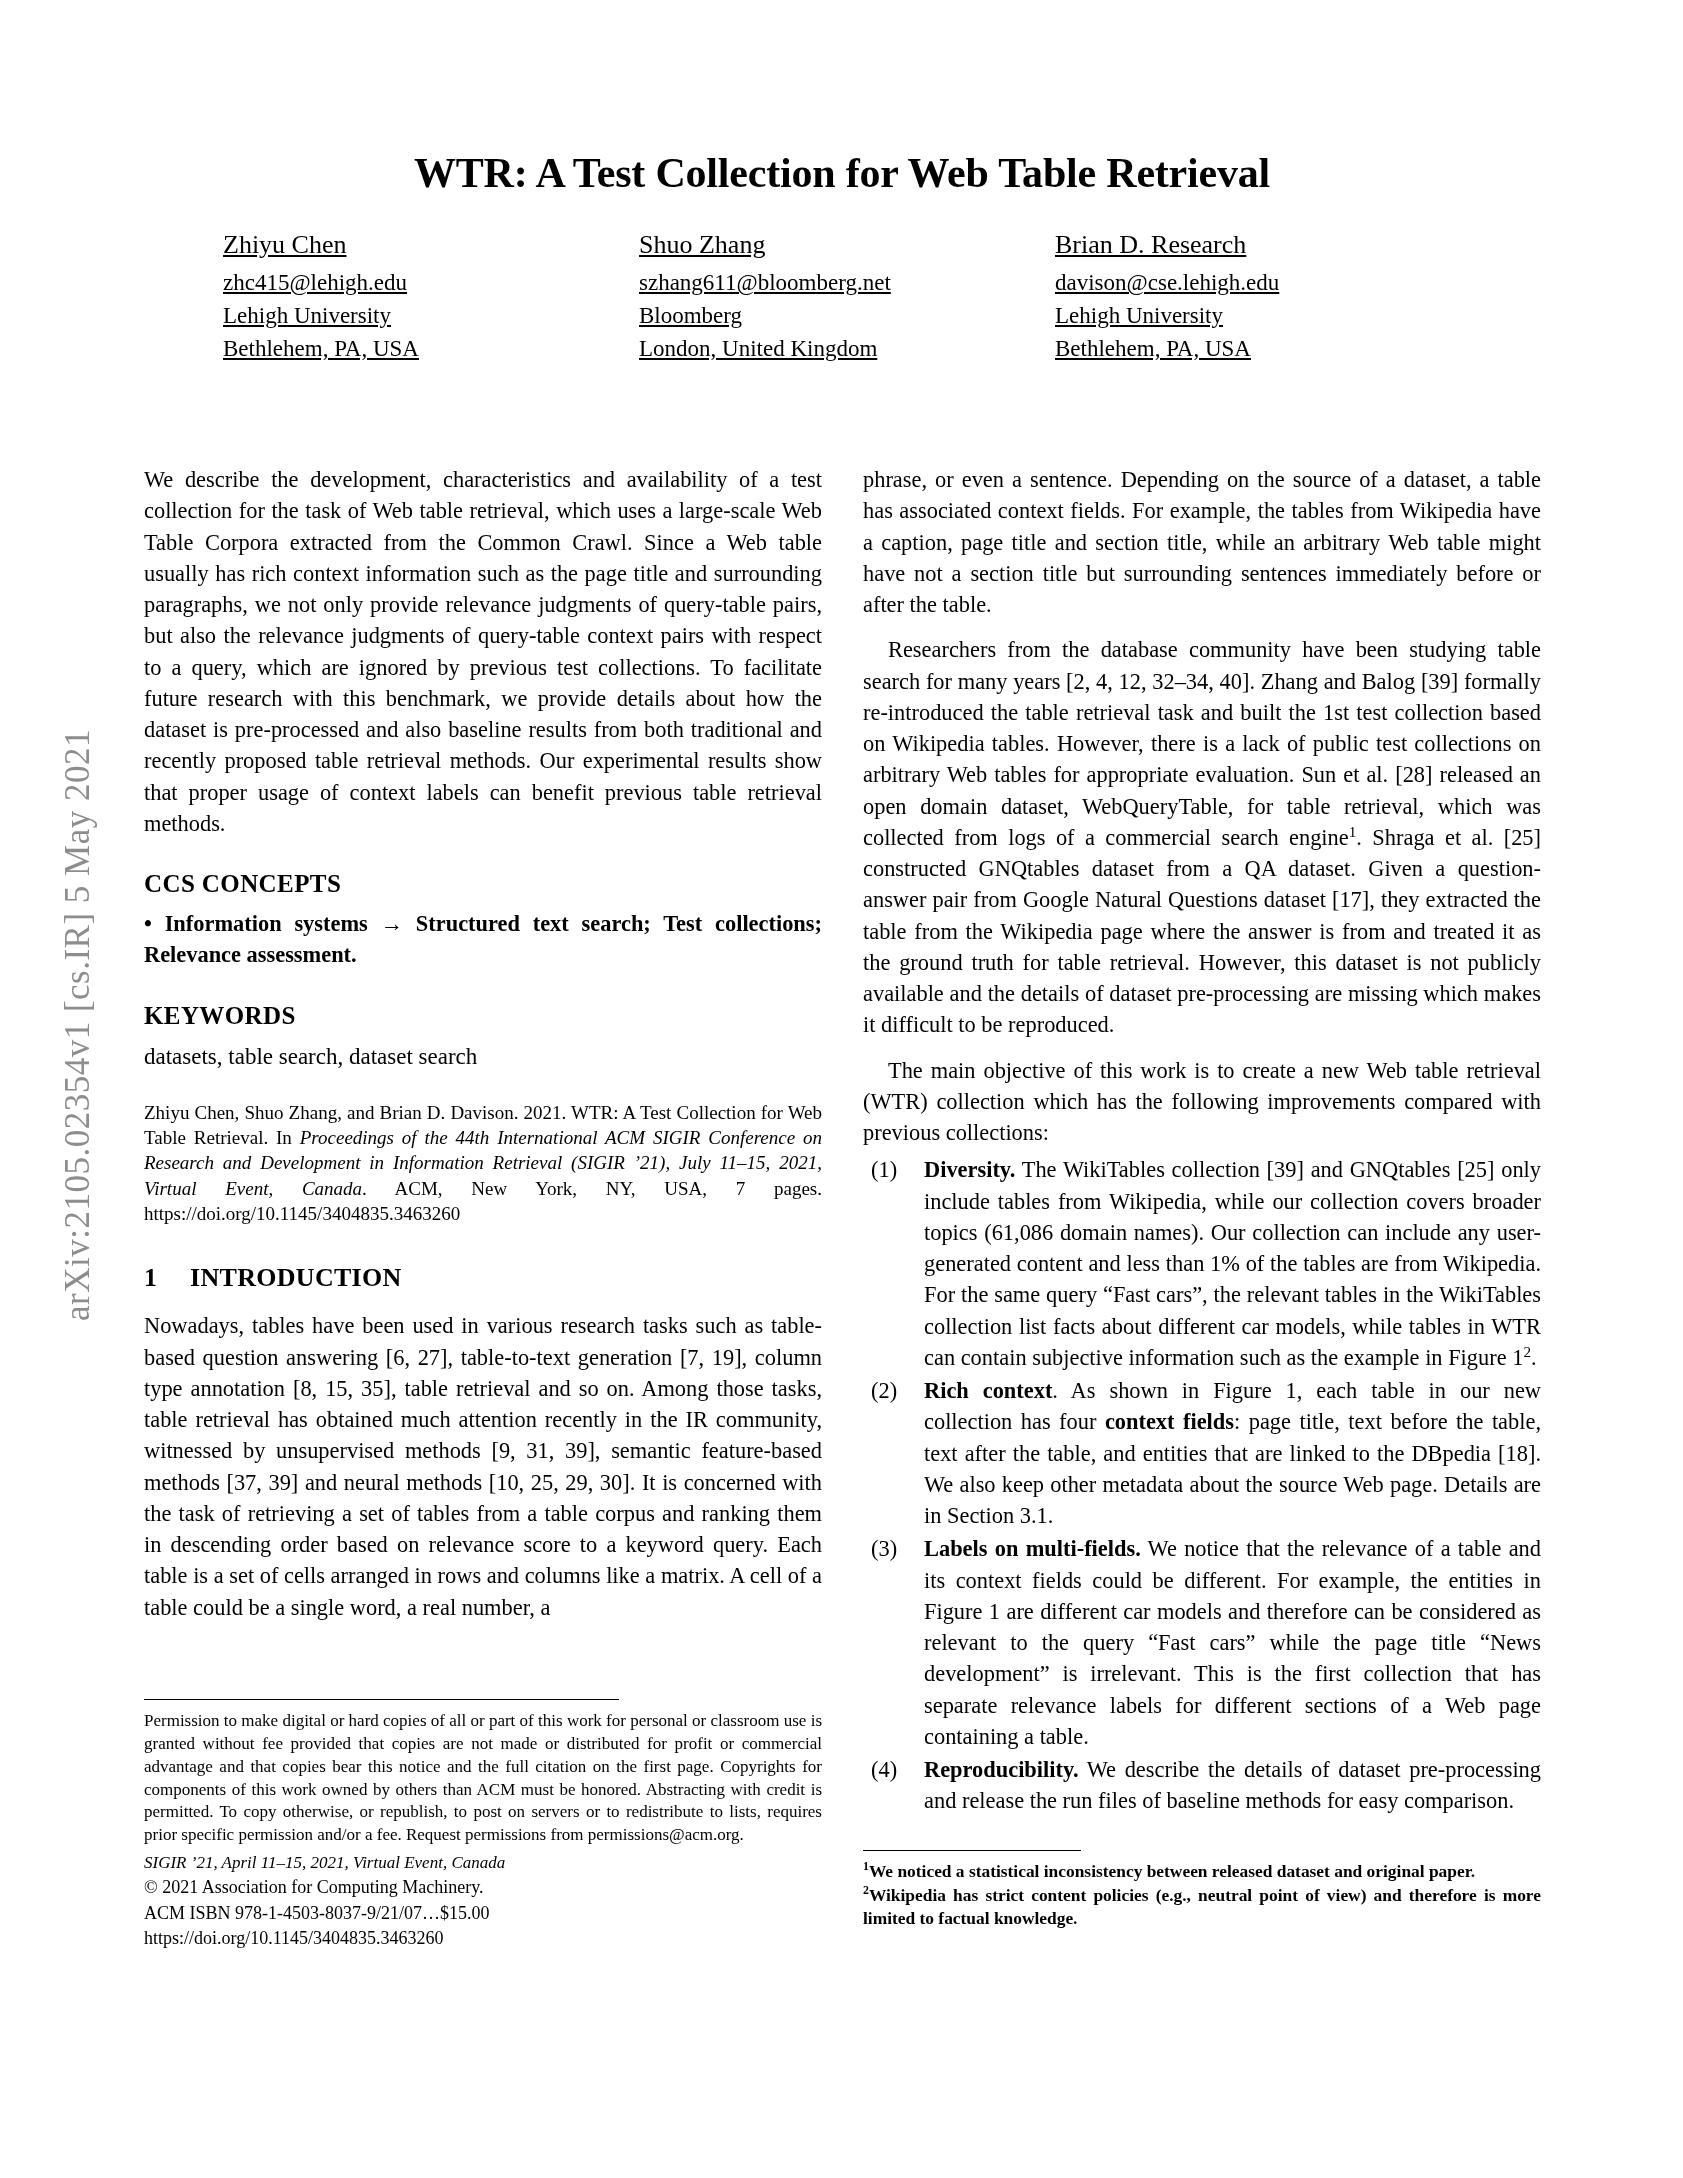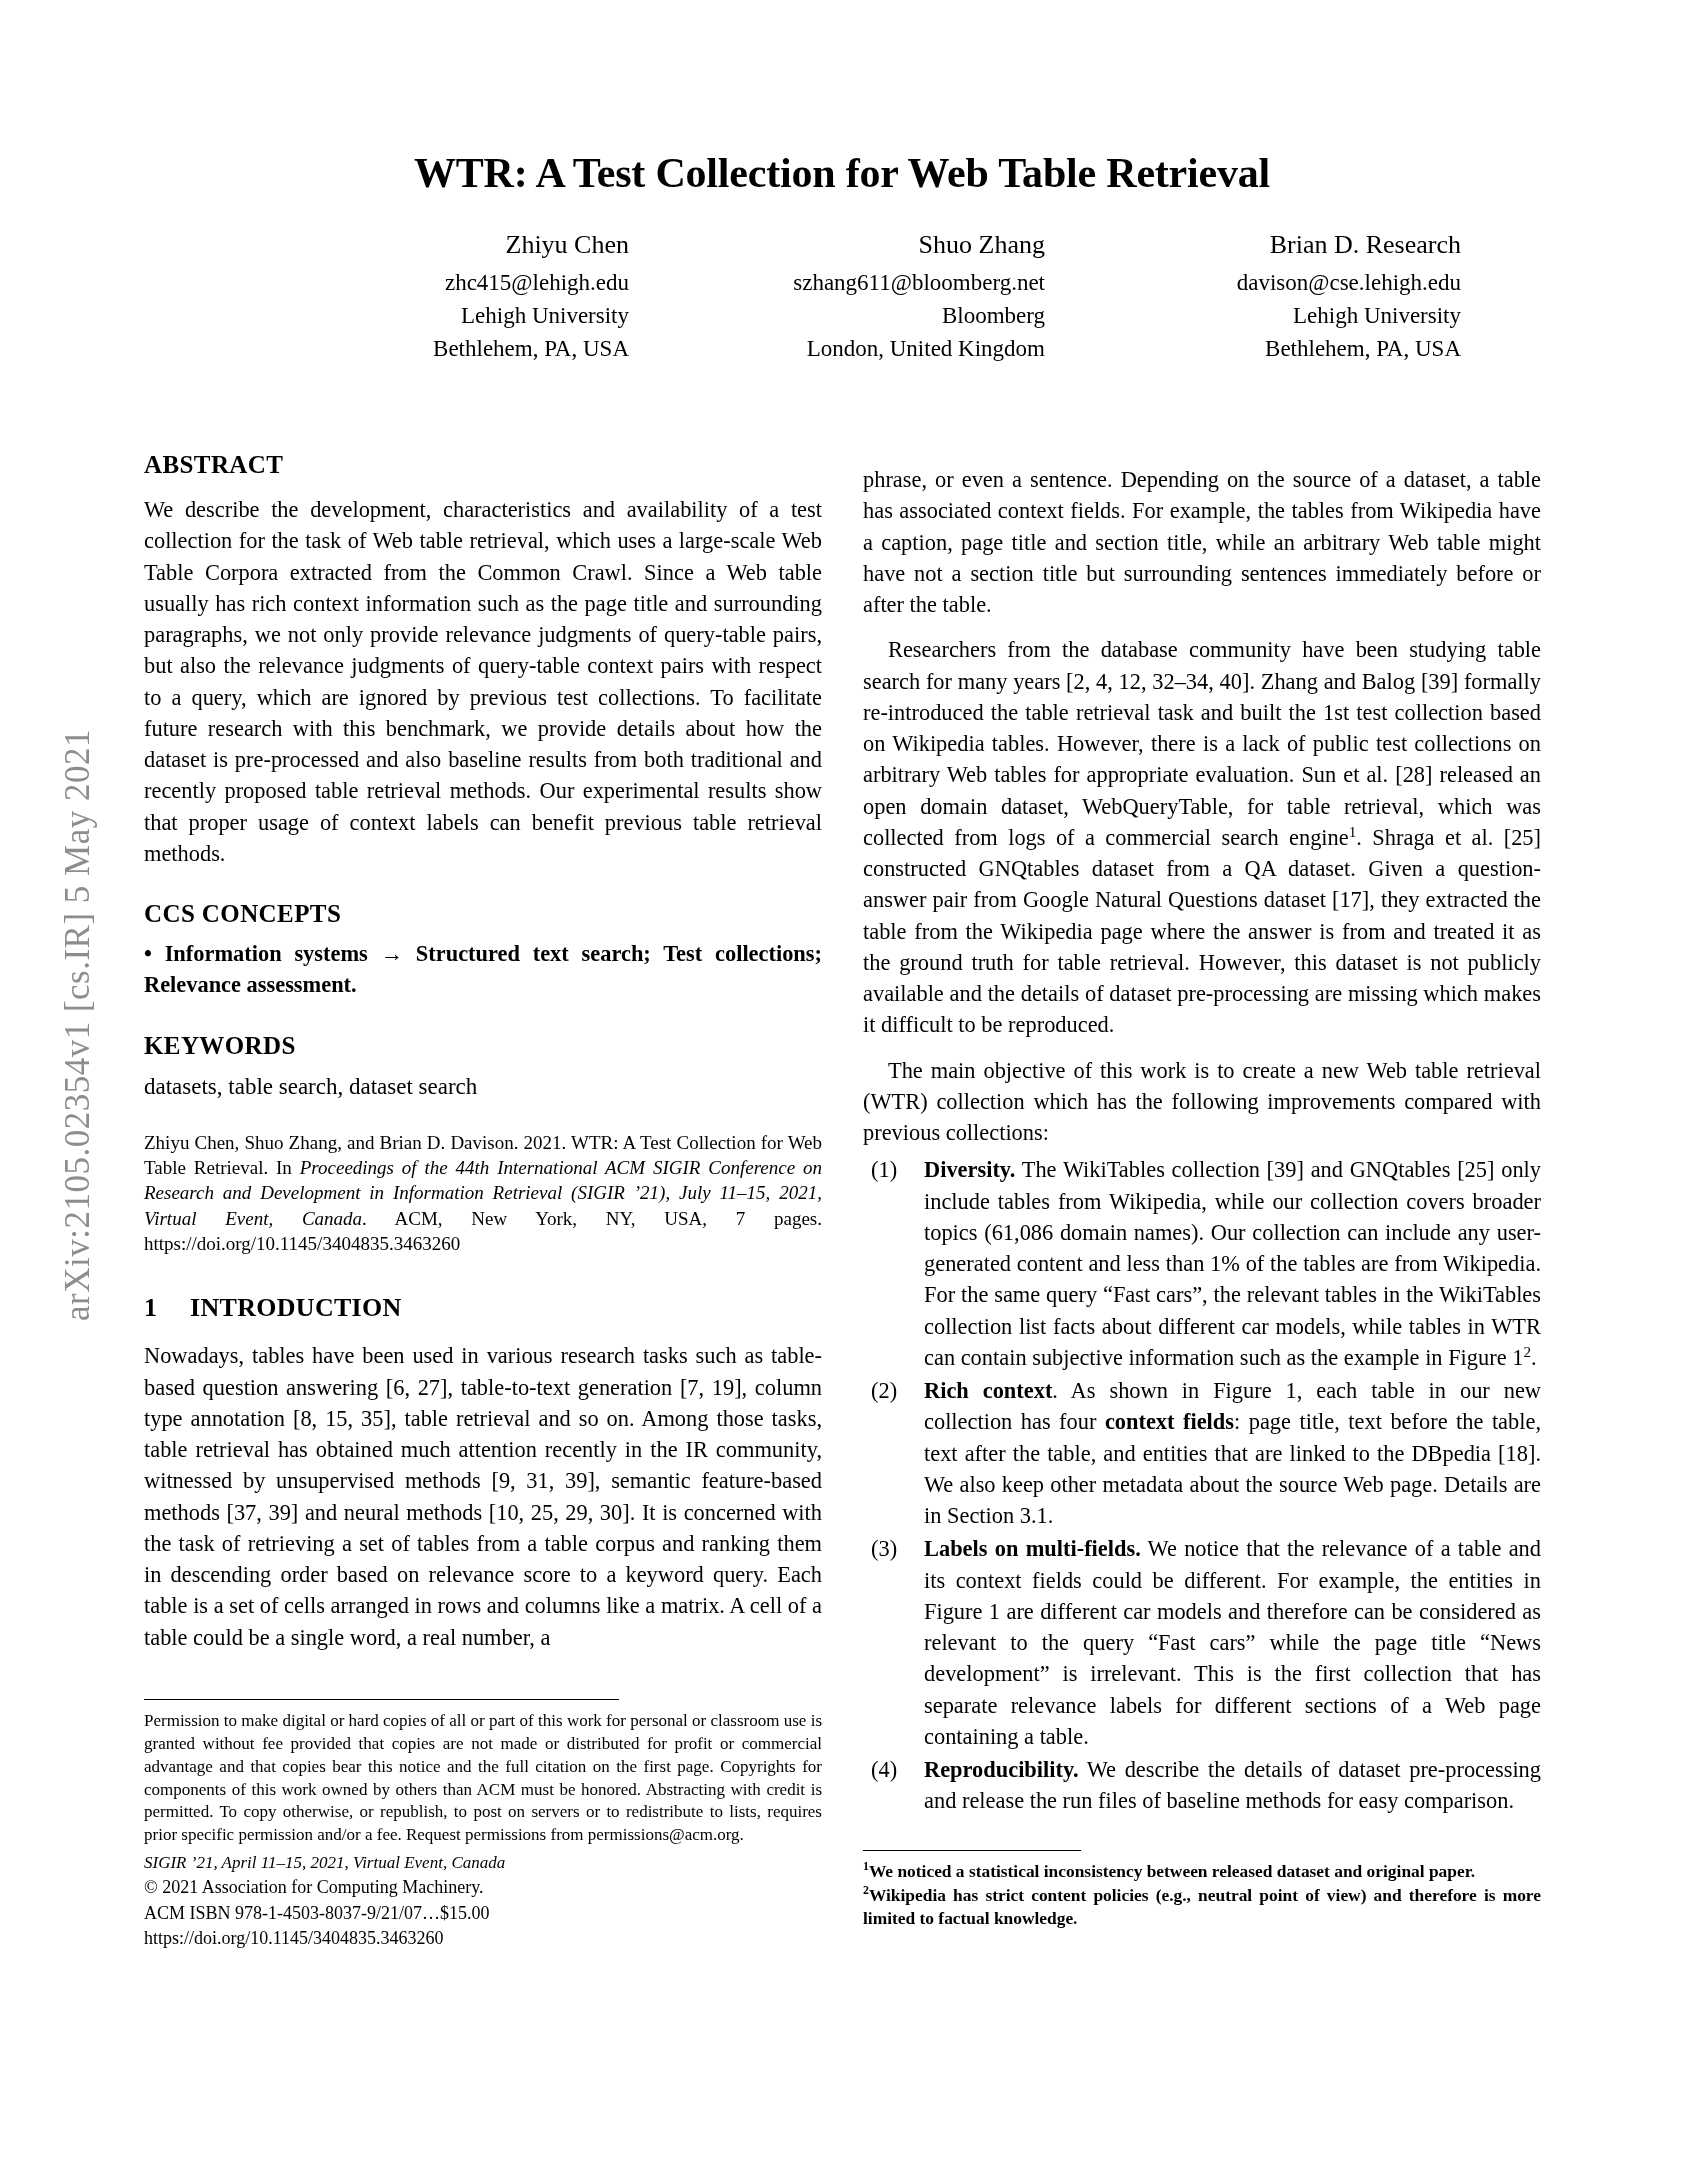--- a/index.html
+++ b/index.html
@@ -52,22 +52,23 @@
     margin: 0 0 30px 0;
   }
   .authors {
     display: flex;
     justify-content: space-between;
     width: 1238px;
     margin: 0 auto;
   }
   .author {
     width: 406px;
-    text-align: right;
+    text-align: left;
     line-height: 1.42;
+    text-decoration: underline;
   }
   .author-name {
     font-size: 26px;
     display: block;
     margin-bottom: 3px;
   }
   .author-email,
   .author-affil,
   .author-loc {
     font-size: 23px;
@@ -231,21 +232,20 @@
         <span class="author-email">davison@cse.lehigh.edu</span>
         <span class="author-affil">Lehigh University</span>
         <span class="author-loc">Bethlehem, PA, USA</span>
       </div>
 
     </div>
   </div>
 
   <div class="col col-left">
 
-    <h2 class="sec-head">ABSTRACT</h2>
     <p class="para">We describe the development, characteristics and availability of a test collection for the task of Web table retrieval, which uses a large-scale Web Table Corpora extracted from the Common Crawl. Since a Web table usually has rich context information such as the page title and surrounding paragraphs, we not only provide relevance judgments of query-table pairs, but also the relevance judgments of query-table context pairs with respect to a query, which are ignored by previous test collections. To facilitate future research with this benchmark, we provide details about how the dataset is pre-processed and also baseline results from both traditional and recently proposed table retrieval methods. Our experimental results show that proper usage of context labels can benefit previous table retrieval methods.</p>
 
     <h2 class="sec-head spaced">CCS CONCEPTS</h2>
     <p class="ccs-body">• Information systems → Structured text search; Test collections; Relevance assessment.</p>
 
     <h2 class="sec-head spaced">KEYWORDS</h2>
     <p class="kw-body">datasets, table search, dataset search</p>
 
     <div class="refblock">
       <span>Zhiyu Chen, Shuo Zhang, and Brian D. Davison. 2021. WTR: A Test Collection for Web Table Retrieval. In </span><i>Proceedings of the 44th International ACM SIGIR Conference on Research and Development in Information Retrieval (SIGIR ’21), July 11–15, 2021, Virtual Event, Canada</i><span>. ACM, New York, NY, USA, 7 pages. https://doi.org/10.1145/3404835.3463260</span>

